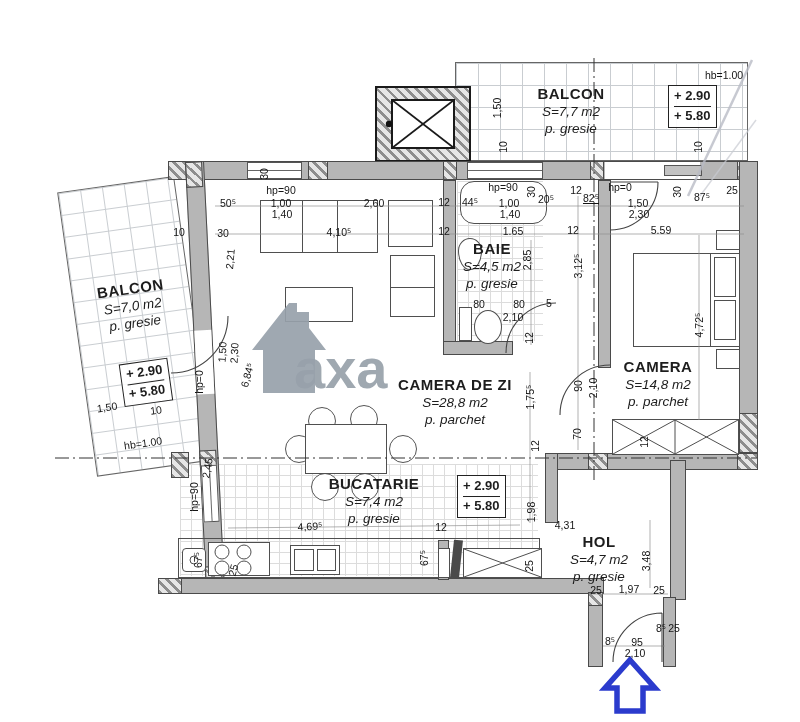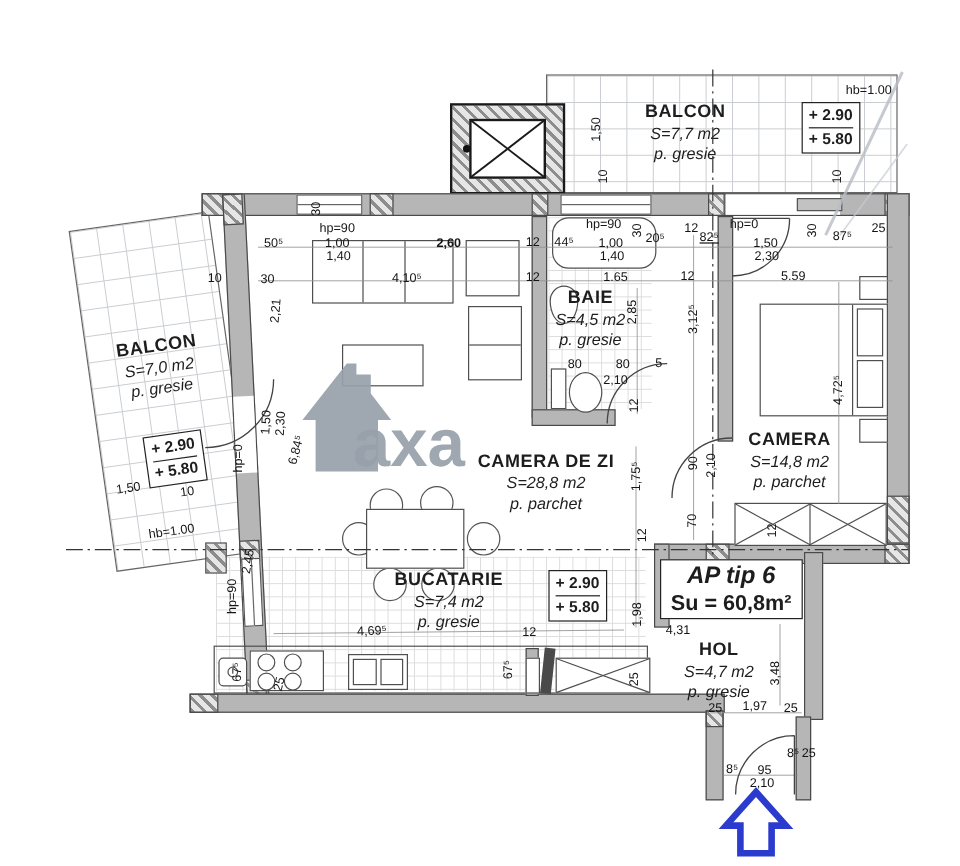--- a/index.html
+++ b/index.html
@@ -239,35 +239,31 @@
     <div class="rname">HOL</div>
     <div class="rsub">S=4,7 m2</div>
     <div class="rsub">p. gresie</div>
   </div>
 
   <div class="lvl" style="left:457px;top:475px;">
     <div>+ 2.90</div>
     <div style="border-top:1.5px solid #222;">+ 5.80</div>
   </div>
 
-  <div class="apbox" style="left:550px;top:466px;">
-    <div class="ap1">AP tip 6</div>
-    <div class="ap2">Su = 60,8m²</div>
-  </div>
 
   <div id="dim-layer">
       <span class="dim" style="left: 724px; top: 75px; transform: translate(-50%, -50%) rotate(0deg);">hb=1.00</span>
       <span class="dim" style="left: 497px; top: 108px; transform: translate(-50%, -50%) rotate(-90deg);">1,50</span>
       <span class="dim" style="left: 503px; top: 147px; transform: translate(-50%, -50%) rotate(-90deg);">10</span>
       <span class="dim" style="left: 698px; top: 147px; transform: translate(-50%, -50%) rotate(-90deg);">10</span>
       <span class="dim" style="left: 281px; top: 190px; transform: translate(-50%, -50%) rotate(0deg);">hp=90</span>
       <span class="dim" style="left: 228px; top: 203px; transform: translate(-50%, -50%) rotate(0deg);">50⁵</span>
       <span class="dim" style="left: 281px; top: 203px; transform: translate(-50%, -50%) rotate(0deg);">1,00</span>
       <span class="dim" style="left: 282px; top: 214px; transform: translate(-50%, -50%) rotate(0deg);">1,40</span>
-      <span class="dim" style="left: 374px; top: 203px; transform: translate(-50%, -50%) rotate(0deg); font-weight: bold;">2,60</span>
+      <span class="dim" style="left: 374px; top: 203px; transform: translate(-50%, -50%) rotate(0deg);">2,60</span>
       <span class="dim" style="left: 444px; top: 202px; transform: translate(-50%, -50%) rotate(0deg);">12</span>
       <span class="dim" style="left: 470px; top: 202px; transform: translate(-50%, -50%) rotate(0deg);">44⁵</span>
       <span class="dim" style="left: 503px; top: 187px; transform: translate(-50%, -50%) rotate(0deg);">hp=90</span>
       <span class="dim" style="left: 509px; top: 203px; transform: translate(-50%, -50%) rotate(0deg);">1,00</span>
       <span class="dim" style="left: 510px; top: 214px; transform: translate(-50%, -50%) rotate(0deg);">1,40</span>
       <span class="dim" style="left: 546px; top: 199px; transform: translate(-50%, -50%) rotate(0deg);">20⁵</span>
       <span class="dim" style="left: 531px; top: 192px; transform: translate(-50%, -50%) rotate(-90deg);">30</span>
       <span class="dim" style="left: 576px; top: 190px; transform: translate(-50%, -50%) rotate(0deg);">12</span>
       <span class="dim" style="left: 591px; top: 198px; transform: translate(-50%, -50%) rotate(0deg); text-decoration: underline;">82⁵</span>
       <span class="dim" style="left: 620px; top: 187px; transform: translate(-50%, -50%) rotate(0deg);">hp=0</span>

